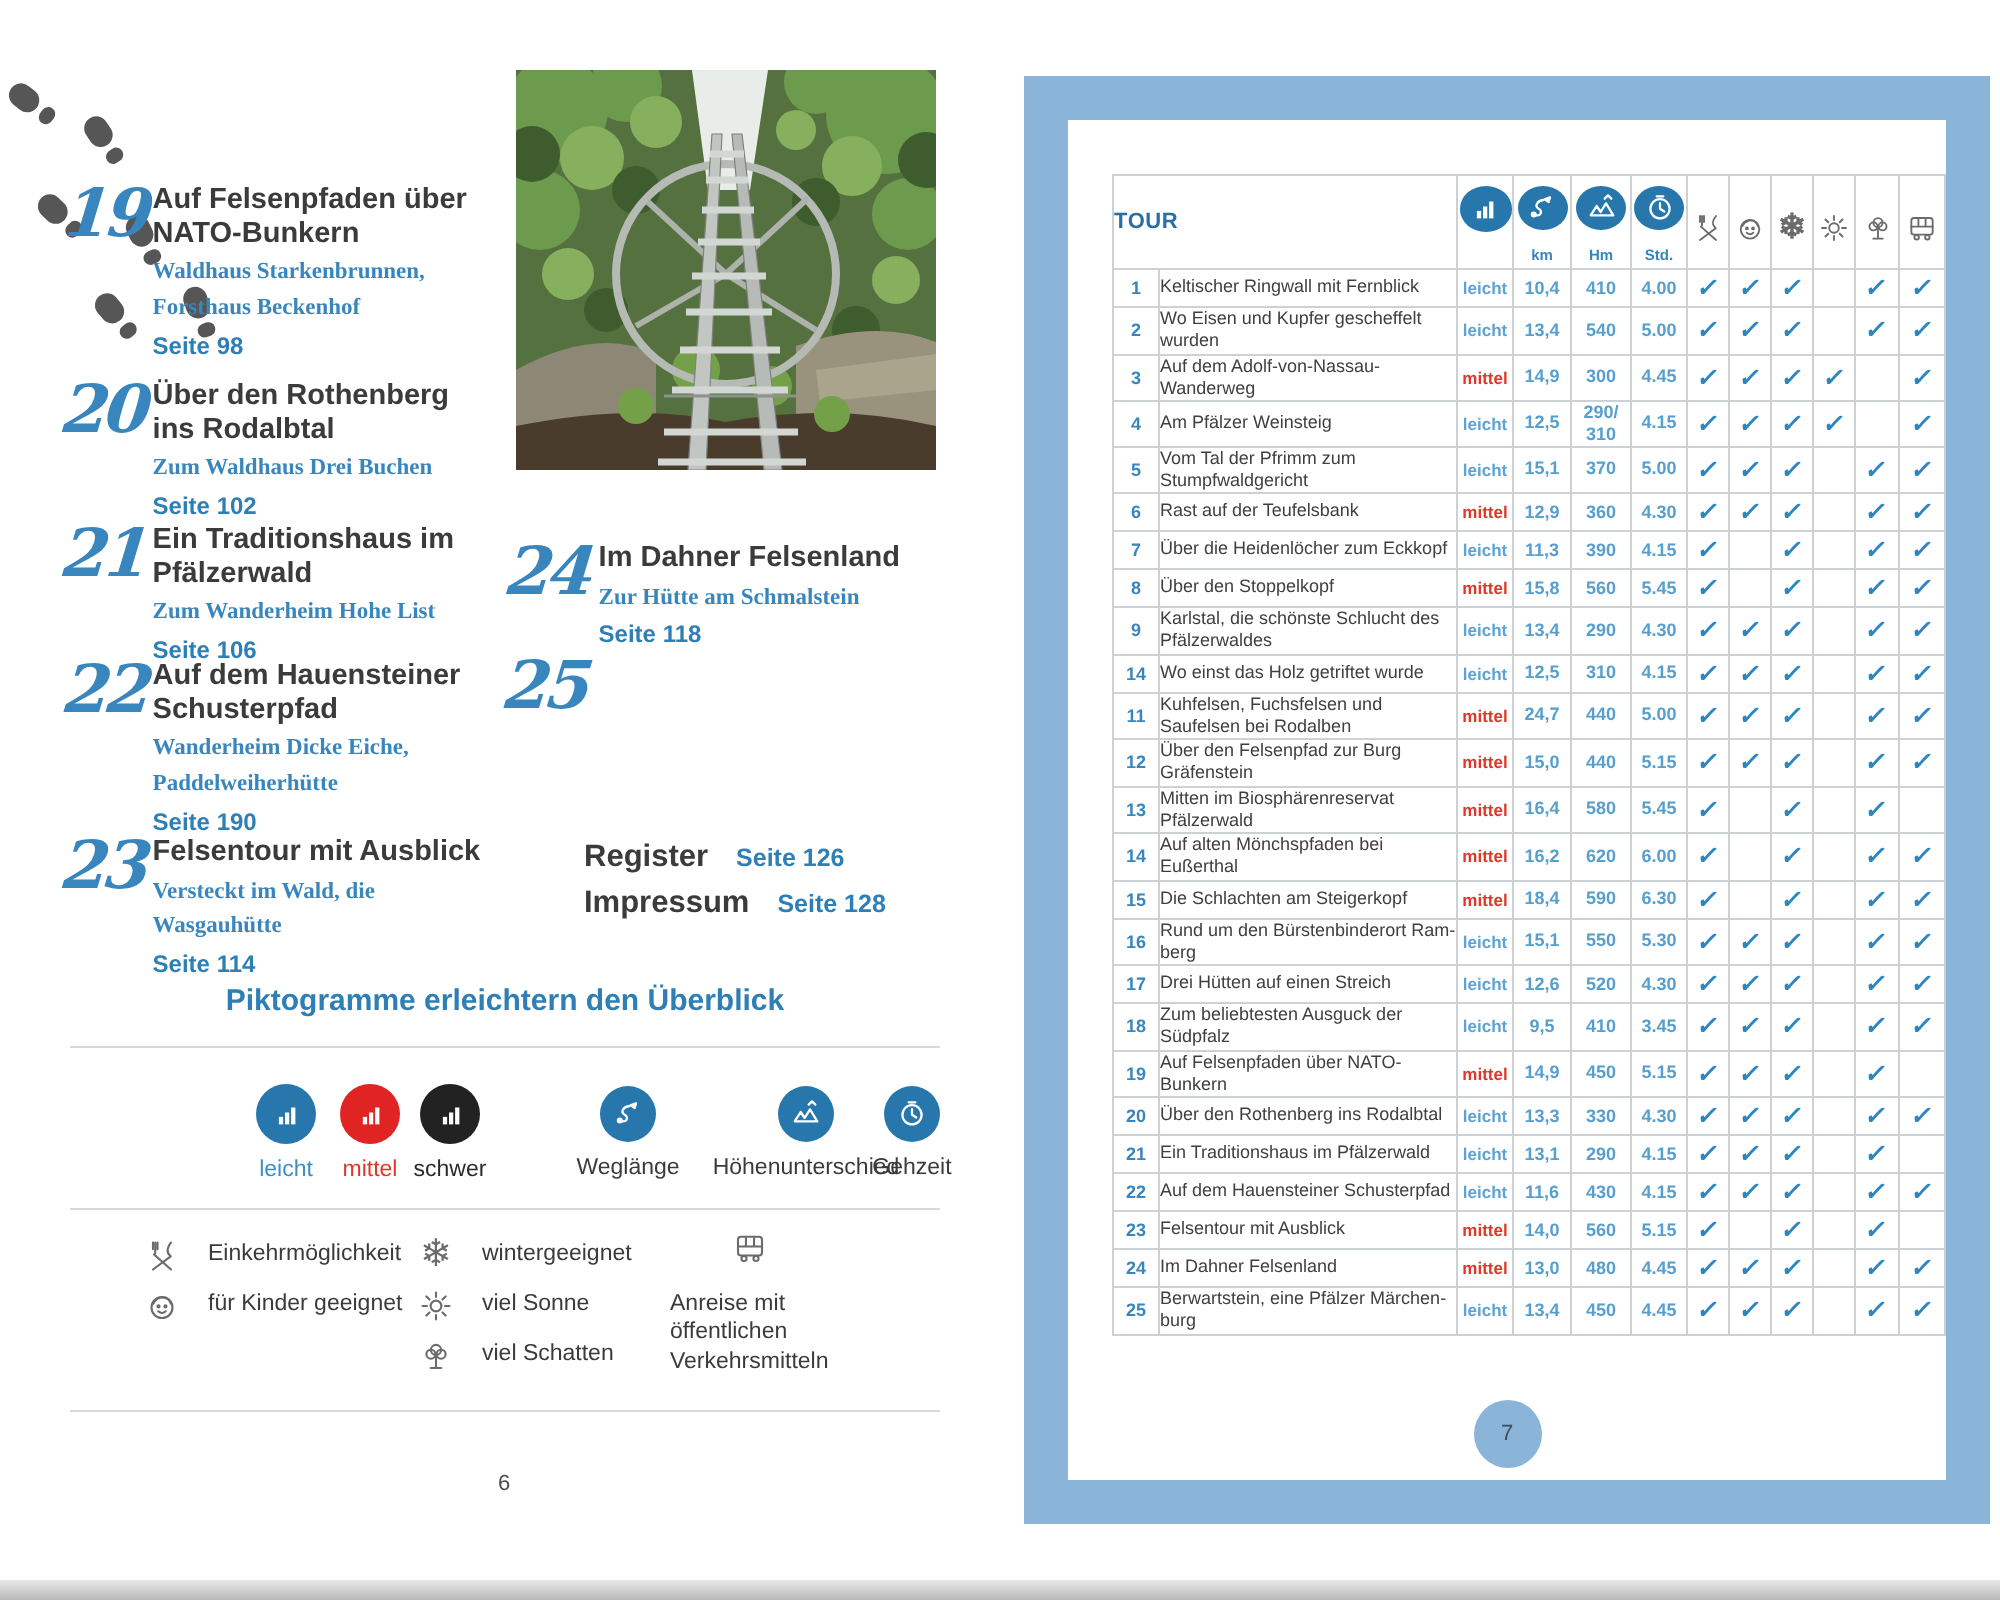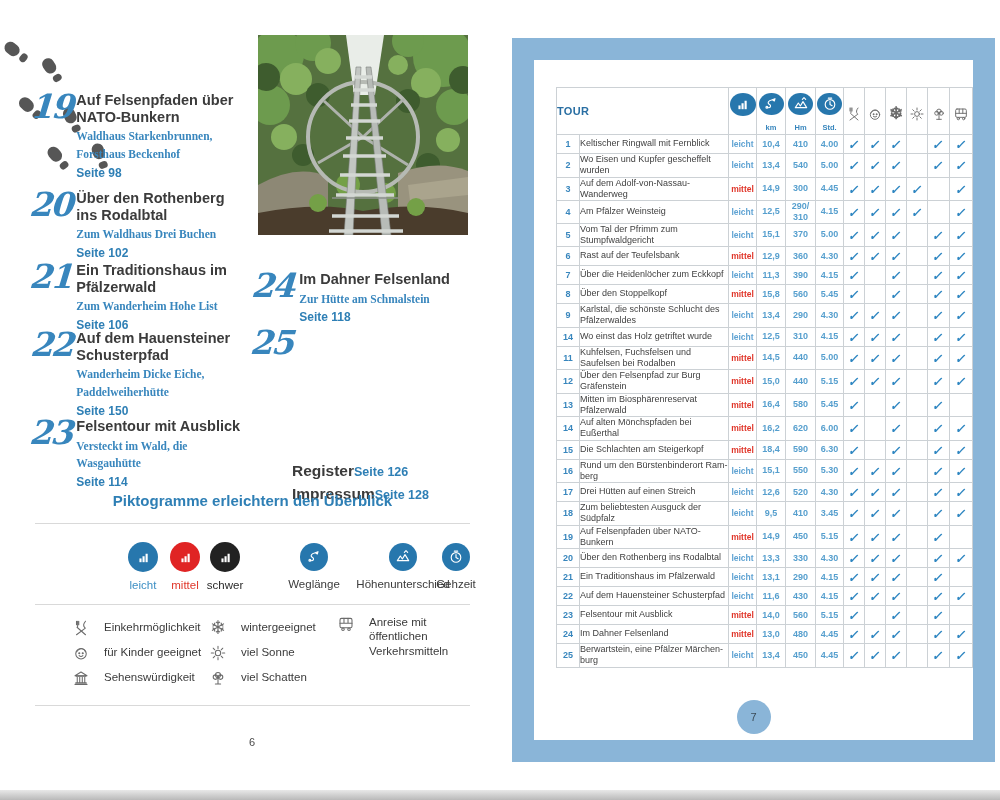--- a/index.html
+++ b/index.html
@@ -14,41 +14,41 @@
 
   .toc-entry{position:absolute;display:flex;gap:7px;width:215px;}
   .entry-num{font-family:"DejaVu Serif", serif;font-style:italic;font-weight:700;
     font-size:33px;line-height:.9;color:#3886bd;letter-spacing:-2px;transform:skewX(-6deg);
     min-width:34px;text-align:right;}
   .entry-text{width:180px;}
   .entry-title{margin:0;font-size:14.5px;font-weight:700;color:#3b3b3b;line-height:1.15;}
   .entry-sub{margin-top:3px;font-size:11.5px;font-weight:600;color:#3886bd;line-height:1.55;font-family:Liberation Serif, serif;}
   .entry-page{margin-top:2px;font-size:12px;font-weight:800;color:#2e7fb5;}
 
-  .register-line{position:absolute;display:flex;align-items:baseline;margin-top:42px;}
+  .register-line{position:absolute;display:flex;align-items:baseline;gap:14px;}
   .register-label{font-size:15.5px;font-weight:700;color:#3b3b3b;}
   .register-page{font-size:12.5px;font-weight:800;color:#2e7fb5;}
 
   .picto-panel{position:absolute;left:35px;top:492px;width:435px;}
   .picto-heading{text-align:center;font-size:15px;font-weight:700;color:#2e7fb5;margin:0 0 14px 0;}
   .rule{height:1px;background:#d9d9d9;width:100%;}
   .picto-row{position:relative;height:80px;}
   .picto-item{position:absolute;text-align:center;}
   .picto-circle{border-radius:50%;display:flex;align-items:center;justify-content:center;margin:0 auto;}
   .picto-label{margin-top:7px;font-size:11.5px;color:#3b3b3b;}
   .picto-label.lbl-leicht{color:#3d8fc4;}
   .picto-label.lbl-mittel{color:#e0372b;}
   .picto-label.lbl-schwer{color:#2b2b2b;}
 
   .legend-area{position:relative;height:100px;padding-top:12px;}
   .legend-col{position:absolute;top:10px;}
   .legend-item{display:flex;align-items:center;gap:12px;height:25px;}
   .legend-item .licon{width:22px;display:flex;justify-content:center;}
   .legend-item .ltext{font-size:11.5px;color:#3b3b3b;white-space:pre-line;line-height:1.25;}
-  .legend-item.tall{align-items:flex-start;}
+  .legend-item.tall{align-items:center;flex-direction:column;}
   .snow-glyph{font-size:17px;color:#6b6b6b;line-height:1;}
 
   .page-num-left{position:absolute;left:240px;top:736px;width:24px;text-align:center;
     font-size:11px;color:#4a4a4a;}
 
   
   .right-frame{position:absolute;left:512px;top:38px;width:483px;height:724px;padding:22px;}
   .right-inner{position:relative;width:100%;height:100%;background:#fff;}
   .bump{position:absolute;left:50%;bottom:6px;width:34px;height:34px;margin-left:-17px;
     border-radius:50%;display:flex;align-items:center;justify-content:center;
@@ -192,21 +192,21 @@
       <h3 class="entry-title">Ein Traditionshaus im Pfälzerwald</h3>
       <div class="entry-sub">Zum Wanderheim Hohe List</div>
       <div class="entry-page">Seite 106</div>
     </div>
         </div>
         <div class="toc-entry" style="left: 30px; top: 330px;">
           <span class="entry-num">22</span>
     <div class="entry-text">
       <h3 class="entry-title">Auf dem Hauensteiner Schusterpfad</h3>
       <div class="entry-sub">Wanderheim Dicke Eiche, Paddelweiherhütte</div>
-      <div class="entry-page">Seite 150</div>
+      <div class="entry-page">Seite 190</div>
     </div>
         </div>
         <div class="toc-entry" style="left: 30px; top: 418px;">
           <span class="entry-num">23</span>
     <div class="entry-text">
       <h3 class="entry-title">Felsentour mit Ausblick</h3>
       <div class="entry-sub">Versteckt im Wald, die Wasgauhütte</div>
       <div class="entry-page">Seite 114</div>
     </div>
         </div>
@@ -318,31 +318,20 @@
               <span class="licon">
                 <svg width="18" height="18" viewBox="0 0 24 24" fill="none" stroke="#6b6b6b" stroke-width="1.4" stroke-linecap="round" stroke-linejoin="round">
                   <circle cx="12" cy="13" r="7"></circle>
                   <path d="M6.2 10.5C8 6.5 13 5 16 7.5c1.4 1.1 1.9 3 1.9 3"></path>
                   <path d="M9.5 15.5c1.5 1.4 3.5 1.4 5 0"></path>
                   <circle cx="9.7" cy="12.3" r="0.7" fill="#6b6b6b"></circle>
                   <circle cx="14.3" cy="12.3" r="0.7" fill="#6b6b6b"></circle>
                 </svg>
               </span>
       <span class="ltext">für Kinder geeignet</span>
-            </div>
-            <div class="legend-item">
-              <span class="licon">
-                <svg width="18" height="18" viewBox="0 0 24 24" fill="none" stroke="#6b6b6b" stroke-width="1.4" stroke-linecap="round" stroke-linejoin="round">
-                  <path d="M4 9L12 4l8 5z"></path>
-                  <path d="M5.5 9.5h13"></path>
-                  <path d="M7 11v7M10.3 11v7M13.7 11v7M17 11v7"></path>
-                  <path d="M5 18.5h14M4 20.5h16"></path>
-                </svg>
-              </span>
-      <span class="ltext">Sehenswürdigkeit</span>
             </div>
           </div>
           <div class="legend-col" style="left: 172px;">
             <div class="legend-item">
               <span class="licon">
                 <span class="snow-glyph" style="font-size:19px">❄</span>
               </span>
       <span class="ltext">wintergeeignet</span>
             </div>
             <div class="legend-item">
@@ -650,21 +639,21 @@
               <td class="c-chk"><span class="chk">✓</span></td>
               <td class="c-chk"><span class="chk">✓</span></td>
               <td class="c-chk"></td>
               <td class="c-chk"><span class="chk">✓</span></td>
               <td class="c-chk"><span class="chk">✓</span></td>
             </tr>
             <tr>
               <td class="c-num">11</td>
     <td class="c-name">Kuhfelsen, Fuchsfelsen und Saufelsen bei Rodalben</td>
     <td class="c-diff lev-mittel">mittel</td>
-    <td class="c-val">14,5</td>
+    <td class="c-val">24,7</td>
     <td class="c-val">440</td>
     <td class="c-val">5.00</td>
               <td class="c-chk"><span class="chk">✓</span></td>
               <td class="c-chk"><span class="chk">✓</span></td>
               <td class="c-chk"><span class="chk">✓</span></td>
               <td class="c-chk"></td>
               <td class="c-chk"><span class="chk">✓</span></td>
               <td class="c-chk"><span class="chk">✓</span></td>
             </tr>
             <tr>

